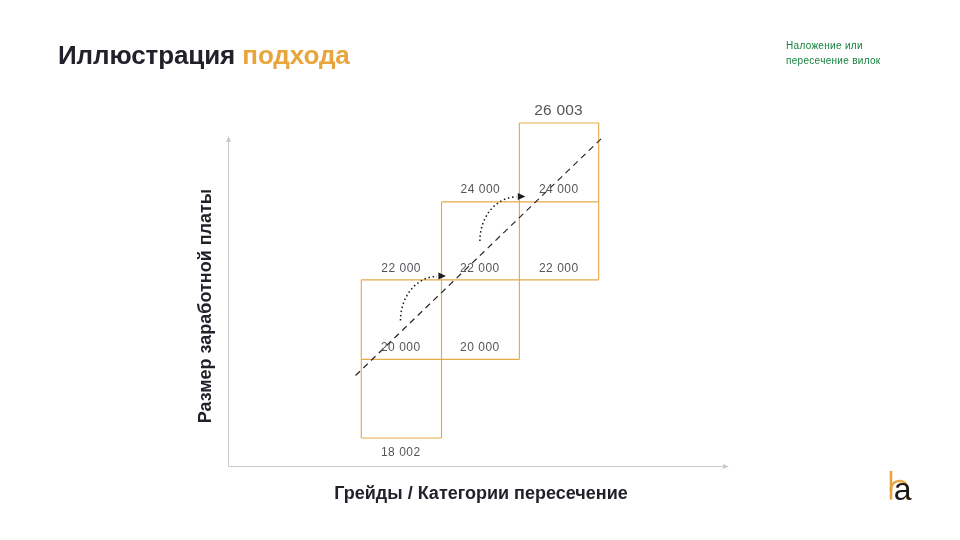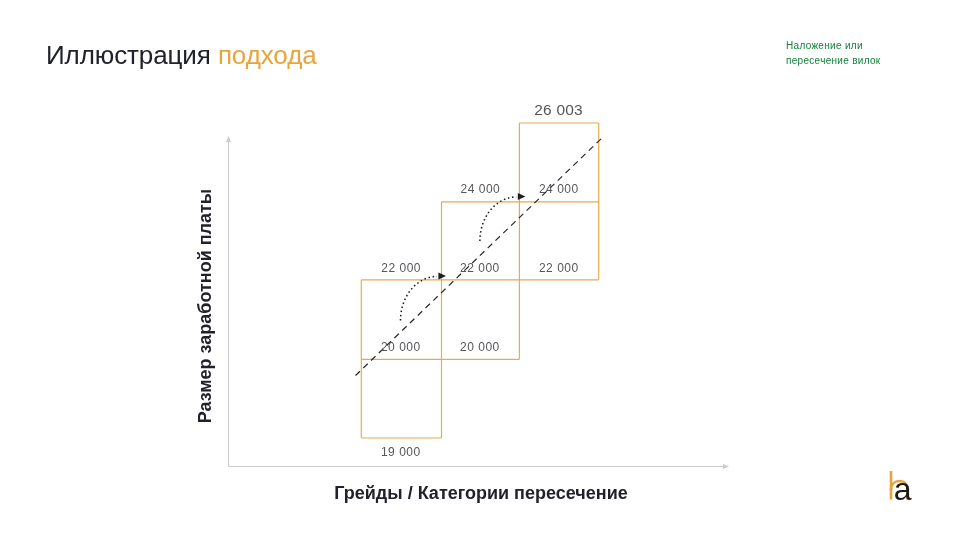--- a/index.html
+++ b/index.html
@@ -5,21 +5,21 @@
   html,body{margin:0;padding:0;}
   body{width:960px;height:540px;background:#ffffff;overflow:hidden;position:relative;
        font-family:"Liberation Sans", sans-serif;}
   .abs{position:absolute;}
   .num{position:absolute;font-size:12px;color:#55565a;letter-spacing:0.5px;
        transform:translate(-50%,-50%);white-space:nowrap;}
 </style>
 </head>
 <body>
 
-<div class="abs" style="left:46px;top:40px;font-size:26px;font-weight:normal;color:#20212a;letter-spacing:-0.1px;white-space:nowrap;">Иллюстрация <span style="color:#e8a53c;">подхода</span></div>
+<div class="abs" style="left:58px;top:40px;font-size:26px;font-weight:bold;color:#20212a;letter-spacing:-0.1px;white-space:nowrap;">Иллюстрация <span style="color:#e8a53c;">подхода</span></div>
 
 <div class="abs" style="left:786px;top:37.8px;font-size:10px;line-height:15.6px;letter-spacing:0.3px;color:#15803d;">Наложение или<br>пересечение вилок</div>
 
 <div class="abs" style="left:204.8px;top:305.6px;transform:translate(-50%,-50%) rotate(-90deg);font-size:18px;font-weight:bold;color:#20212a;white-space:nowrap;">Размер заработной платы</div>
 
 <div class="abs" style="left:481px;top:493.3px;transform:translate(-50%,-50%);font-size:18px;font-weight:bold;color:#20212a;white-space:nowrap;">Грейды / Категории пересечение</div>
 
 <svg class="abs" style="left:0;top:0;" width="960" height="540" viewBox="0 0 960 540">
 
   <g stroke="#c9cccb" stroke-width="1" fill="#c9cccb">
@@ -82,13 +82,13 @@
 <div class="num" style="left:401.2px;top:268px;">22 000</div>
 
 <div class="num" style="left:479.9px;top:268px;">22 000</div>
 
 <div class="num" style="left:558.8px;top:268px;">22 000</div>
 
 <div class="num" style="left:400.8px;top:346.5px;">20 000</div>
 
 <div class="num" style="left:479.9px;top:346.5px;">20 000</div>
 
-<div class="num" style="left:400.8px;top:452px;">19 000</div>
+<div class="num" style="left:400.8px;top:452px;">18 002</div>
 
 </body></html>

